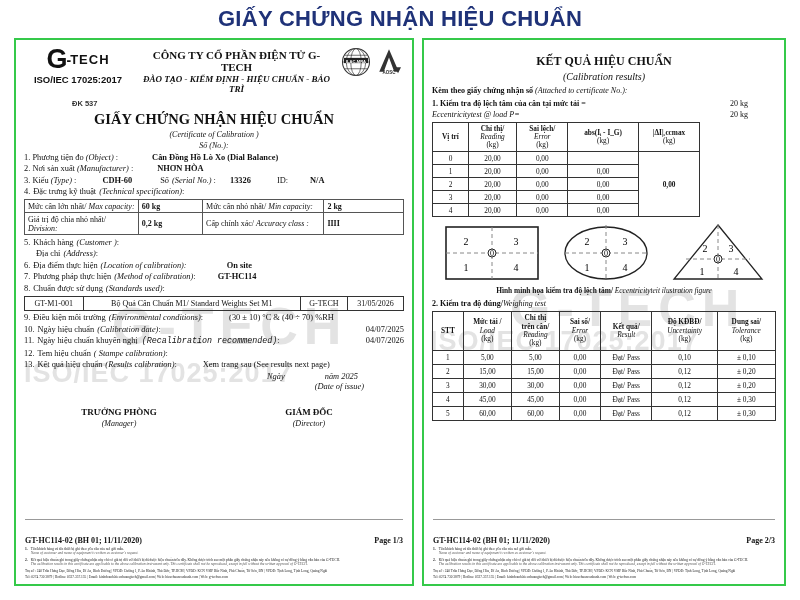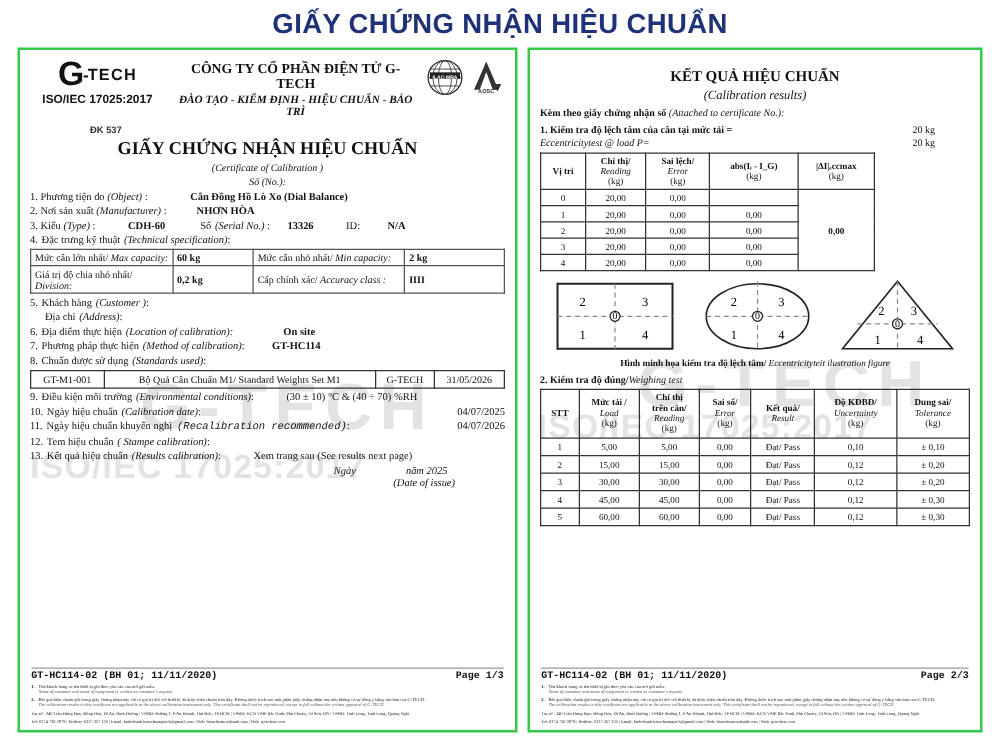--- a/index.html
+++ b/index.html
@@ -66,22 +66,22 @@
   .std th{font-weight:bold;line-height:1.15;}
 
   .sig{display:flex;margin-top:16px;}
   .sig > div{flex:1;text-align:center;}
   .sig .n{font-weight:bold;font-size:9px;}
   .sig .e{font-style:italic;font-size:8px;margin-top:2px;}
 
   
   .foot{position:absolute;left:0;right:0;bottom:4px;z-index:3;padding:0 9px;box-sizing:border-box;}
   .foot-top{display:flex;justify-content:space-between;align-items:baseline;
-            font-family:Liberation Mono, monospace;font-weight:bold;font-size:8px;
-            border-top:1px solid #999;padding-top:1px;gap:32px;}
+            font-family:Liberation Serif, serif;font-weight:bold;font-size:8px;
+            border-top:1px solid #999;padding-top:16px;gap:32px;}
   .note{display:flex;gap:3px;font-size:3.6px;line-height:1.25;margin-top:2px;color:#222;}
   .note .num{font-weight:bold;}
   .note .en{font-style:italic;color:#555;}
   .addr{font-size:3.5px;line-height:1.3;margin-top:2px;color:#222;}
 
   
   .rtitle{text-align:center;font-weight:bold;font-size:12px;}
   .rsub{text-align:center;font-style:italic;font-size:10px;margin-top:2px;}
   .rline{font-size:8px;margin-top:4px;}
   .ecc{margin-top:3px;width:78%;}
@@ -282,20 +282,30 @@
       </div>
 
       <div class="row" style="justify-content:flex-end;padding-right:46px;">
         <span class="it">Ngày</span>
         <span class="it" style="margin-left:40px;">năm 2025</span>
       </div>
       <div class="row" style="justify-content:flex-end;padding-right:40px;margin-top:1px;">
         <span class="it">(Date of issue)</span>
       </div>
 
+      <div class="sig">
+        <div>
+          <div class="n">TRƯỞNG PHÒNG</div>
+          <div class="e">(Manager)</div>
+        </div>
+        <div>
+          <div class="n">GIÁM ĐỐC</div>
+          <div class="e">(Director)</div>
+        </div>
+      </div>
     </div>
 
     <div class="foot">
       <div class="foot-top">
         <span>GT-HC114-02 (BH 01; 11/11/2020)</span>
         <span>Page 1/3</span>
       </div>
       <div class="note">
         <span class="num">1.</span>
         <span><span>Tên/khách hàng và tên thiết bị ghi theo yêu cầu của nơi gửi mẫu.</span><br><span class="en">Name of customer and name of equipment is written as customer's request.</span></span>

